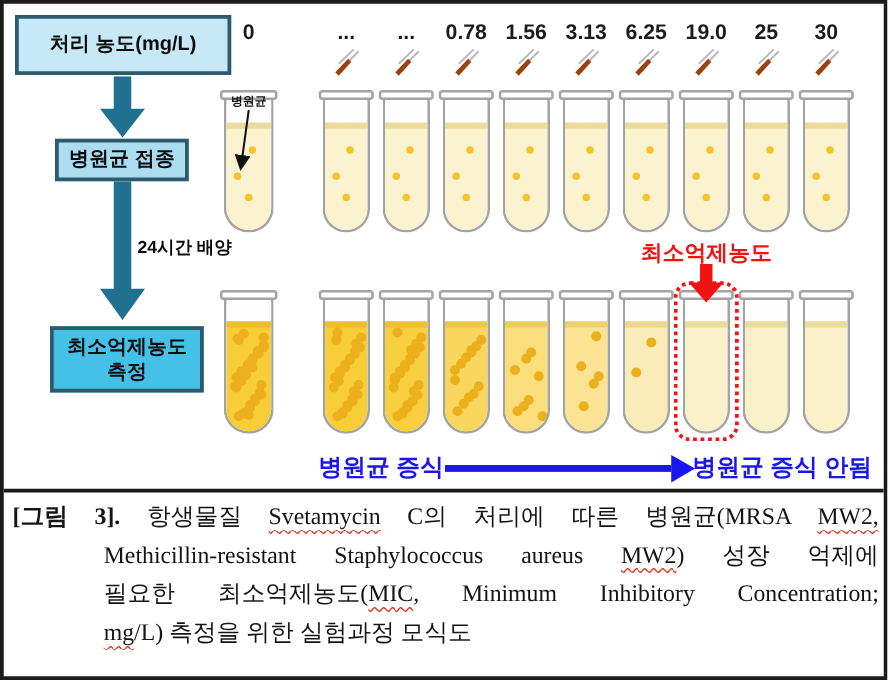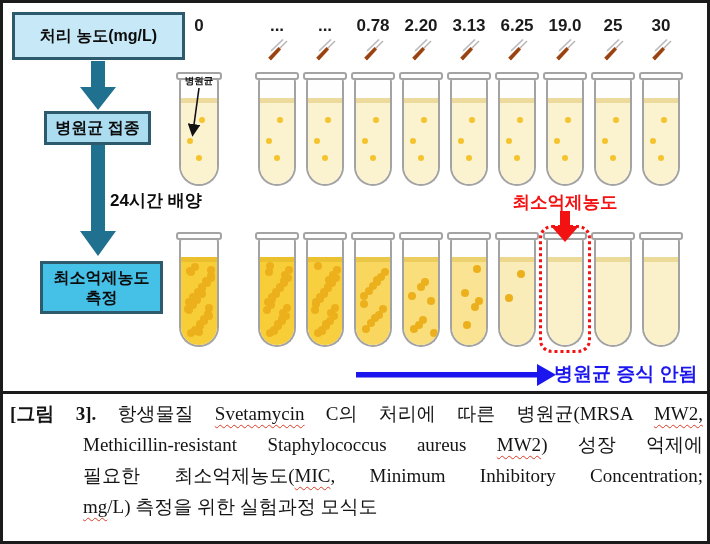--- a/index.html
+++ b/index.html
@@ -10,21 +10,21 @@
   
   .fbox{position:absolute;box-sizing:border-box;border:3px solid #2e5a6d;
         display:flex;flex-direction:column;justify-content:center;align-items:center;
         font-weight:bold;color:#0c0c0c;text-align:center;line-height:1.25;}
   .box1{left:9px;top:9px;width:173px;height:48px;background:#c7e8f6;font-size:16px;}
   .box2{left:41px;top:108px;width:107px;height:34px;background:#abdcf0;font-size:16px;}
   .box3{left:37px;top:258px;width:123px;height:53px;background:#45c1e8;font-size:16px;}
   .arrow{position:absolute;}
   .a1{left:76px;top:58px;}
   .a2{left:76px;top:142px;}
-  .incub{position:absolute;left:107px;top:186px;font-size:17px;font-weight:bold;color:#0c0c0c;}
+  .incub{position:absolute;left:107px;top:186px;font-size:14px;font-weight:bold;color:#0c0c0c;}
 
   
   .conc{position:absolute;top:13px;width:52px;text-align:center;
         font-size:17px;font-weight:bold;color:#1b1b1b;}
   .pip{position:absolute;top:36px;width:24px;height:24px;}
 
   .tube{position:absolute;}
   .rim{position:absolute;top:0;left:-3px;right:-3px;height:8px;box-sizing:border-box;
        border:2px solid #a3a3a3;border-radius:3px;background:#fdfdfd;z-index:2;}
   .glass{position:absolute;left:0;right:0;top:5px;bottom:0;box-sizing:border-box;
@@ -87,21 +87,21 @@
   <div class="fbox box3">
     <div>최소억제농도</div>
     <div>측정</div>
   </div>
 
   <div id="conc-row">
       <div class="conc" style="left: 170px;">0</div>
       <div class="conc" style="left: 248px;">...</div>
       <div class="conc" style="left: 296px;">...</div>
       <div class="conc" style="left: 344px;">0.78</div>
-      <div class="conc" style="left: 392px;">2.20</div>
+      <div class="conc" style="left: 392px;">1.56</div>
       <div class="conc" style="left: 440px;">3.13</div>
       <div class="conc" style="left: 488px;">6.25</div>
       <div class="conc" style="left: 536px;">19.0</div>
       <div class="conc" style="left: 584px;">25</div>
       <div class="conc" style="left: 632px;">30</div>
     </div>
   <div id="pipettes">
       <div class="pip" style="left: 262px;"><svg width="24" height="24" viewBox="0 0 24 24">
           <path d="M22 2 L10 14" stroke="#b9b9b9" stroke-width="1.6" fill="none"></path>
           <path d="M18 0.5 L6 12" stroke="#b9b9b9" stroke-width="1.6" fill="none"></path>
@@ -460,20 +460,21 @@
     </defs>
     <line x1="14" y1="2" x2="8" y2="46" stroke="#111" stroke-width="1.6" marker-end="url(#ah)"></line>
   </svg>
 
   <div class="mic-box"></div>
   <div class="mic-label">최소억제농도</div>
   <svg class="mic-arrow" width="28" height="32" viewBox="0 0 28 32">
     <polygon points="9,0 19,0 19,15 28,15 14,31 0,15 9,15" fill="#f31212"></polygon>
   </svg>
 
+  <div class="growth">병원균 증식</div>
   <svg class="blue-arrow" width="200" height="28" viewBox="0 0 200 28">
     <rect x="0" y="11" width="181" height="5.5" fill="#1b15ee"></rect>
     <polygon points="181,3 200,13.8 181,25" fill="#1b15ee"></polygon>
   </svg>
   <div class="no-growth">병원균 증식 안됨</div>
 
   <div class="divider"></div>
 
   <div class="caption">
     <div class="cap-line just">

